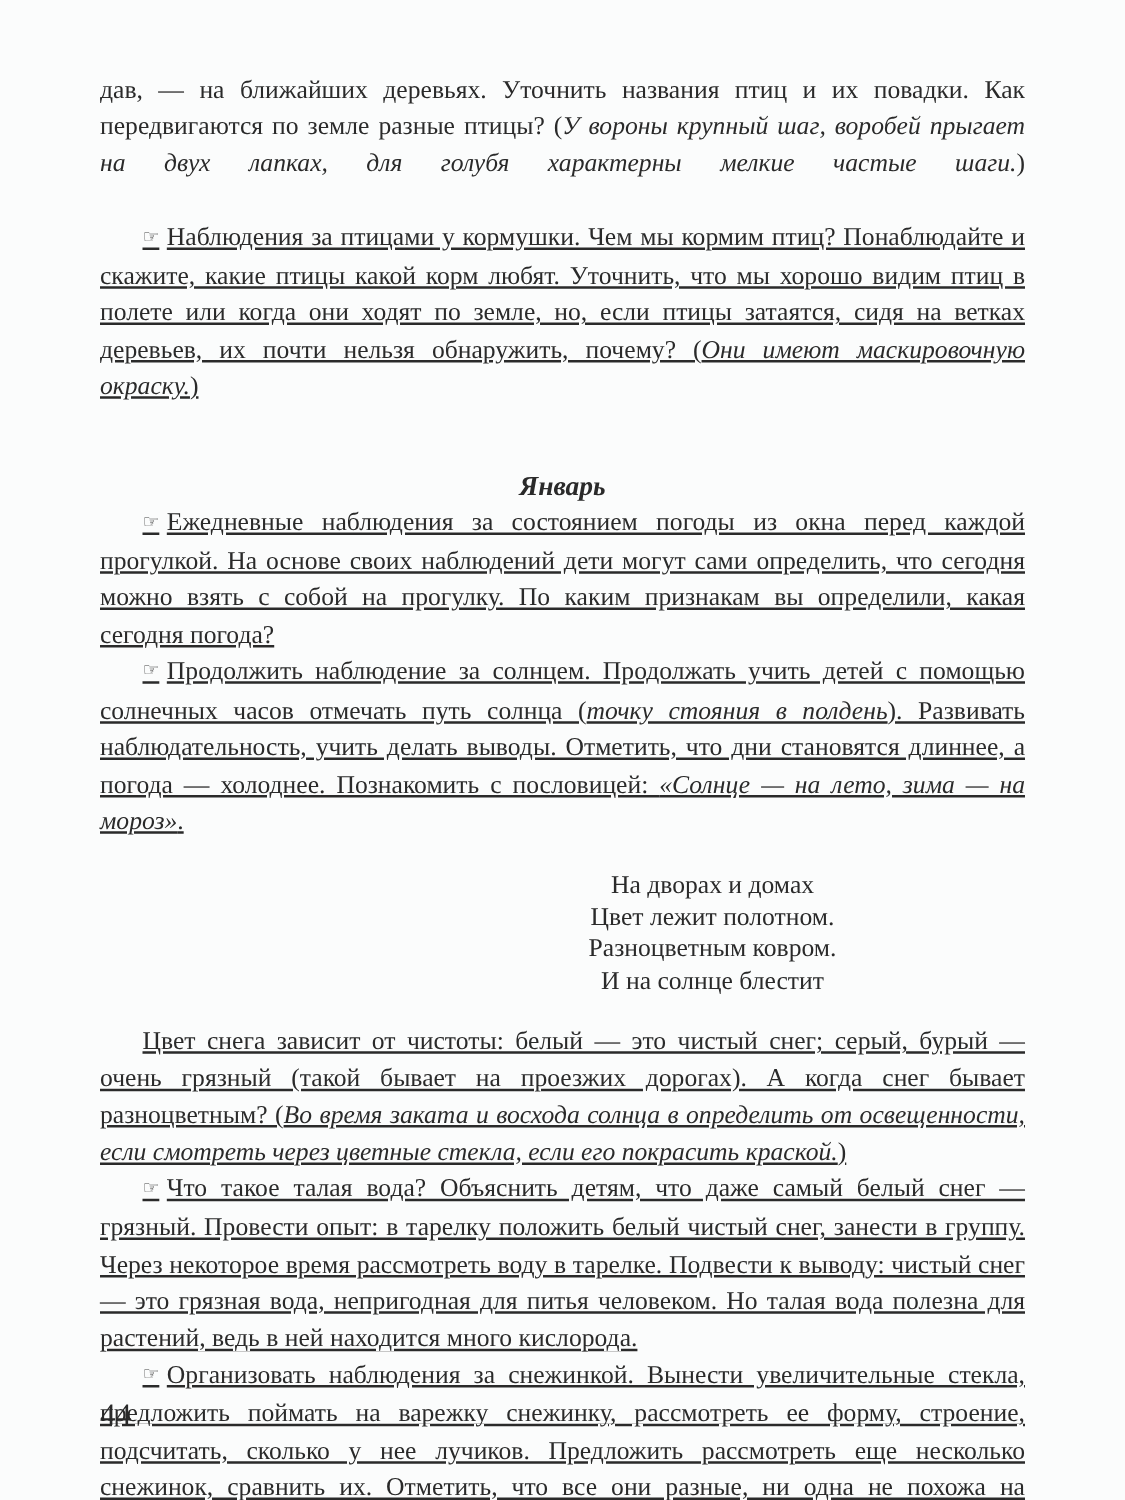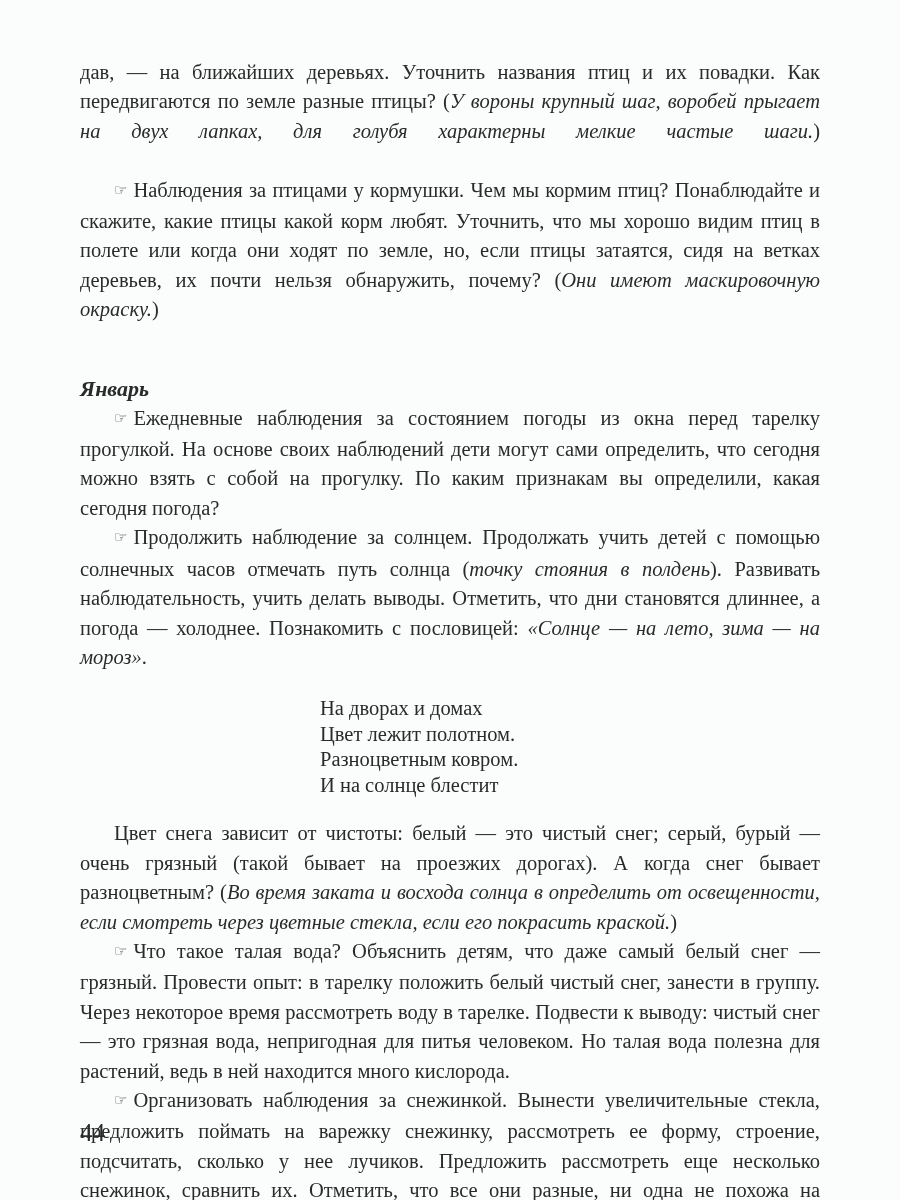--- a/index.html
+++ b/index.html
@@ -8,48 +8,48 @@
       background: #fbfcfc;
       font-family: "Liberation Serif", "DejaVu Serif", serif;
       color: #2a2a2a;
     }
     .page { position: relative; width: 900px; height: 1154px; }
     .content {
       position: absolute; left: 80px; top: 58px; width: 740px;
       font-size: 20.5px; line-height: 29.4px;
     }
     .p { text-align: justify; margin: 0; }
-    .indent { text-indent: 34px; }
+    .indent { text-indent: 34px; text-decoration: underline; }
     .p::after { content: ""; display: inline-block; width: 100%; height: 0; }
     .p.last::after { display: none; }
     i, .it { font-style: italic; }
     .bullet { font-size: 15px; margin-right: 6px; color: #444; position: relative; top: -2px; }
     .heading {
-      font-weight: bold; font-style: italic;
+      text-align: center; font-weight: bold; font-style: italic;
       font-size: 22px; margin: 0; padding-top: 49px; padding-bottom: 0; line-height: 30px;
     }
     .poem { margin: 24px 0 21px 240px; line-height: 25.5px; }
-    .poem div { white-space: nowrap; }
+    .poem div { white-space: nowrap; text-align: center; }
     .page-number {
       position: absolute; left: 80px; top: 1121px; font-size: 25px; line-height: 24px; text-align: right;
     }
   </style>
 </head>
 <body>
 
 <div class="page">
   <div class="content">
 
     <p class="p"><span>дав, — на ближайших деревьях. Уточнить названия птиц и их повадки. Как передвигаются по земле разные птицы? (</span><i>У вороны крупный шаг, воробей прыгает на двух лапках, для голубя характерны мелкие частые шаги.</i><span>)</span></p>
 
     <p class="p indent last"><span class="bullet">☞</span><span>Наблюдения за птицами у кормушки. Чем мы кормим птиц? Понаблюдайте и скажите, какие птицы какой корм любят. Уточнить, что мы хорошо видим птиц в полете или когда они ходят по земле, но, если птицы затаятся, сидя на ветках деревьев, их почти нельзя обнаружить, почему? (</span><i>Они имеют маскировочную окраску.</i><span>)</span></p>
 
     <h2 class="heading">Январь</h2>
 
-    <p class="p indent last"><span class="bullet">☞</span><span>Ежедневные наблюдения за состоянием погоды из окна перед тарелку прогулкой. На основе своих наблюдений дети могут сами определить, что сегодня можно взять с собой на прогулку. По каким признакам вы определили, какая сегодня погода?</span></p>
+    <p class="p indent last"><span class="bullet">☞</span><span>Ежедневные наблюдения за состоянием погоды из окна перед каждой прогулкой. На основе своих наблюдений дети могут сами определить, что сегодня можно взять с собой на прогулку. По каким признакам вы определили, какая сегодня погода?</span></p>
 
     <p class="p indent last"><span class="bullet">☞</span><span>Продолжить наблюдение за солнцем. Продолжать учить детей с помощью солнечных часов отмечать путь солнца (</span><i>точку стояния в полдень</i><span>). Развивать наблюдательность, учить делать выводы. Отметить, что дни становятся длиннее, а погода — холоднее. Познакомить с пословицей: </span><i>«Солнце — на лето, зима — на мороз»</i><span>.</span></p>
 
 
     <div class="poem">
       <div>На дворах и домах</div>
       <div>Цвет лежит полотном.</div>
       <div>Разноцветным ковром.</div>
       <div>И на солнце блестит</div>
     </div>

